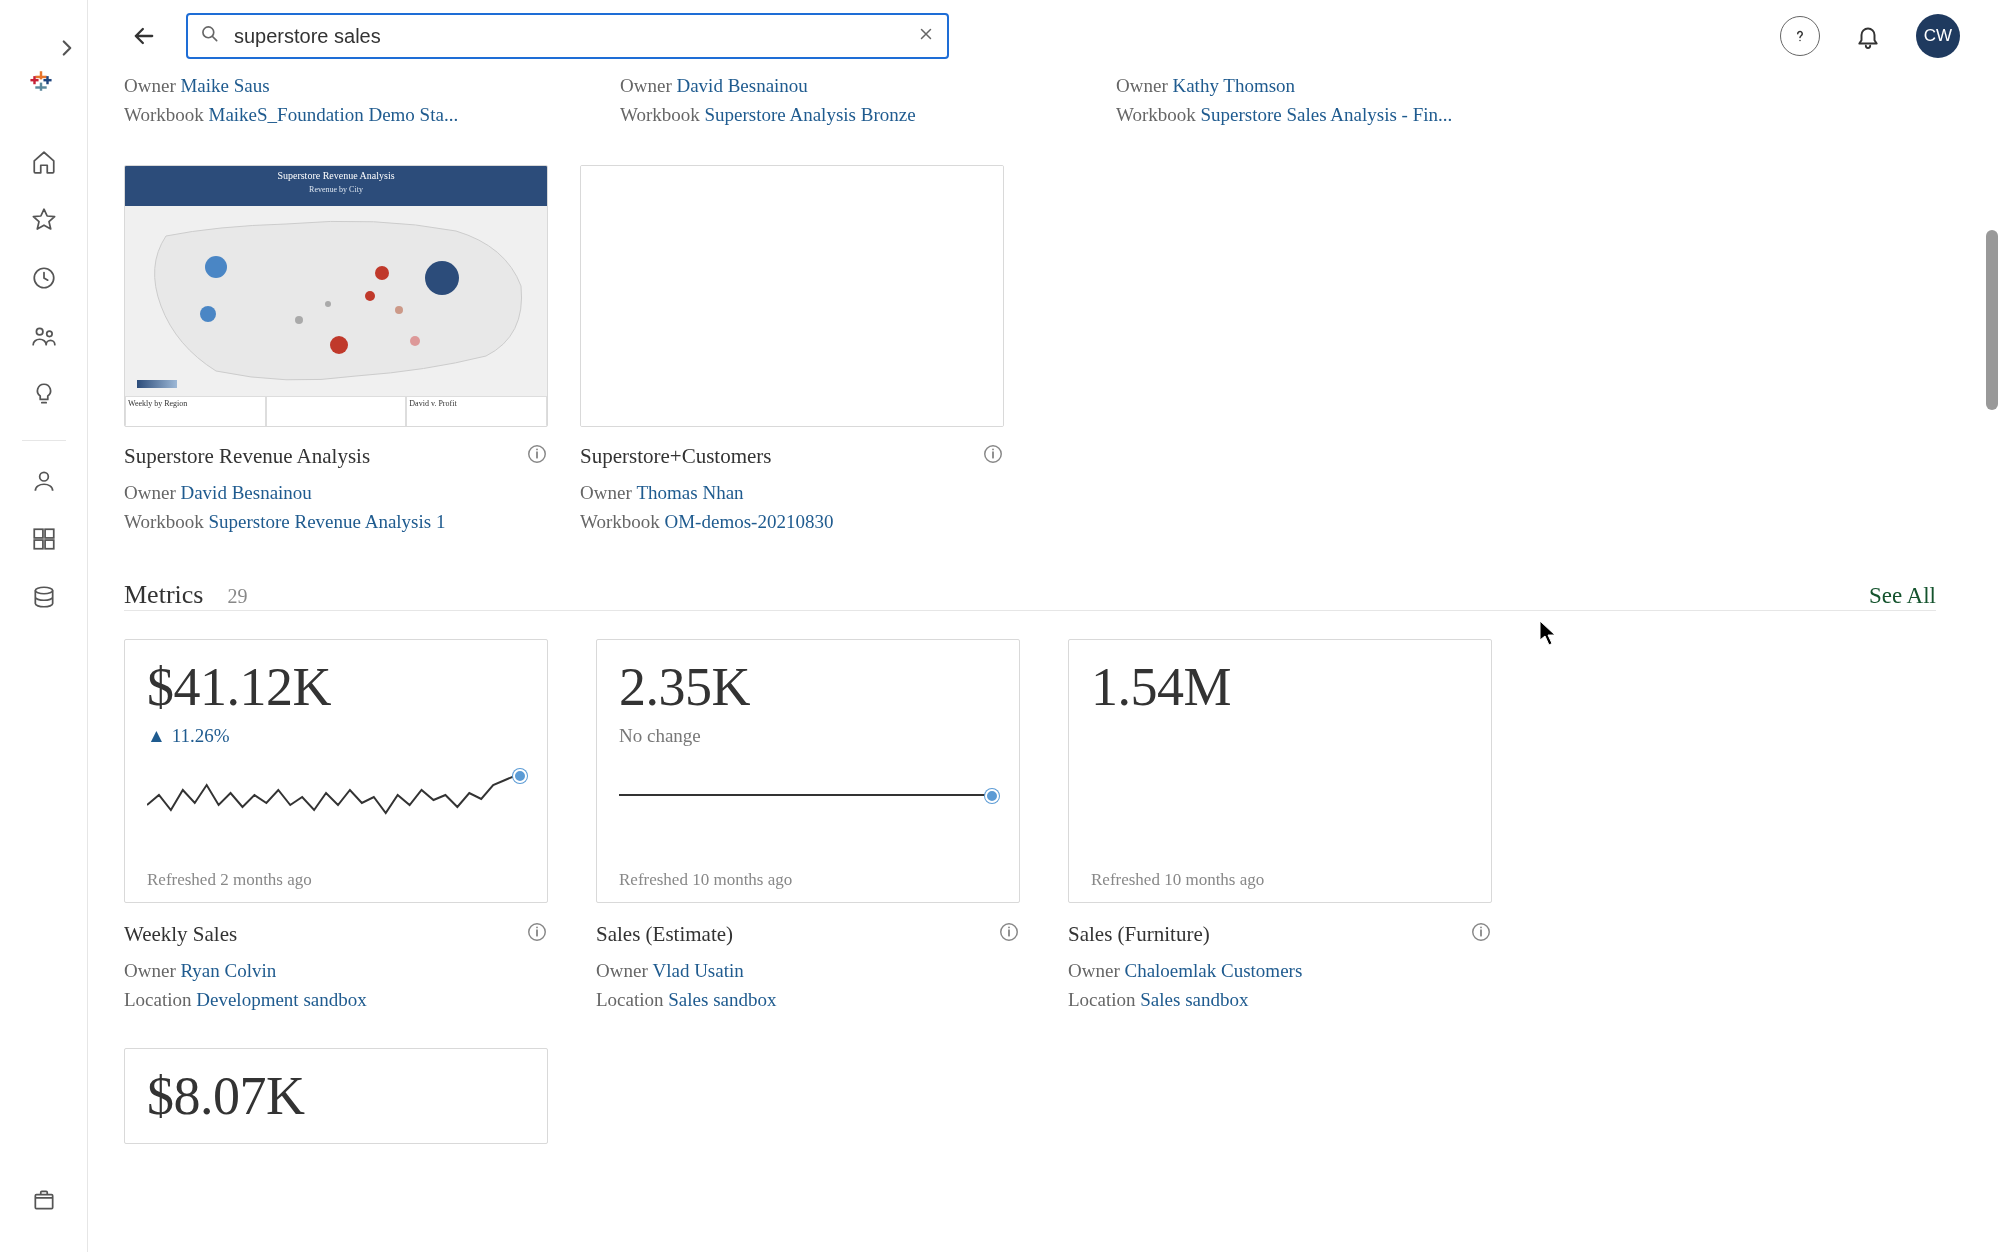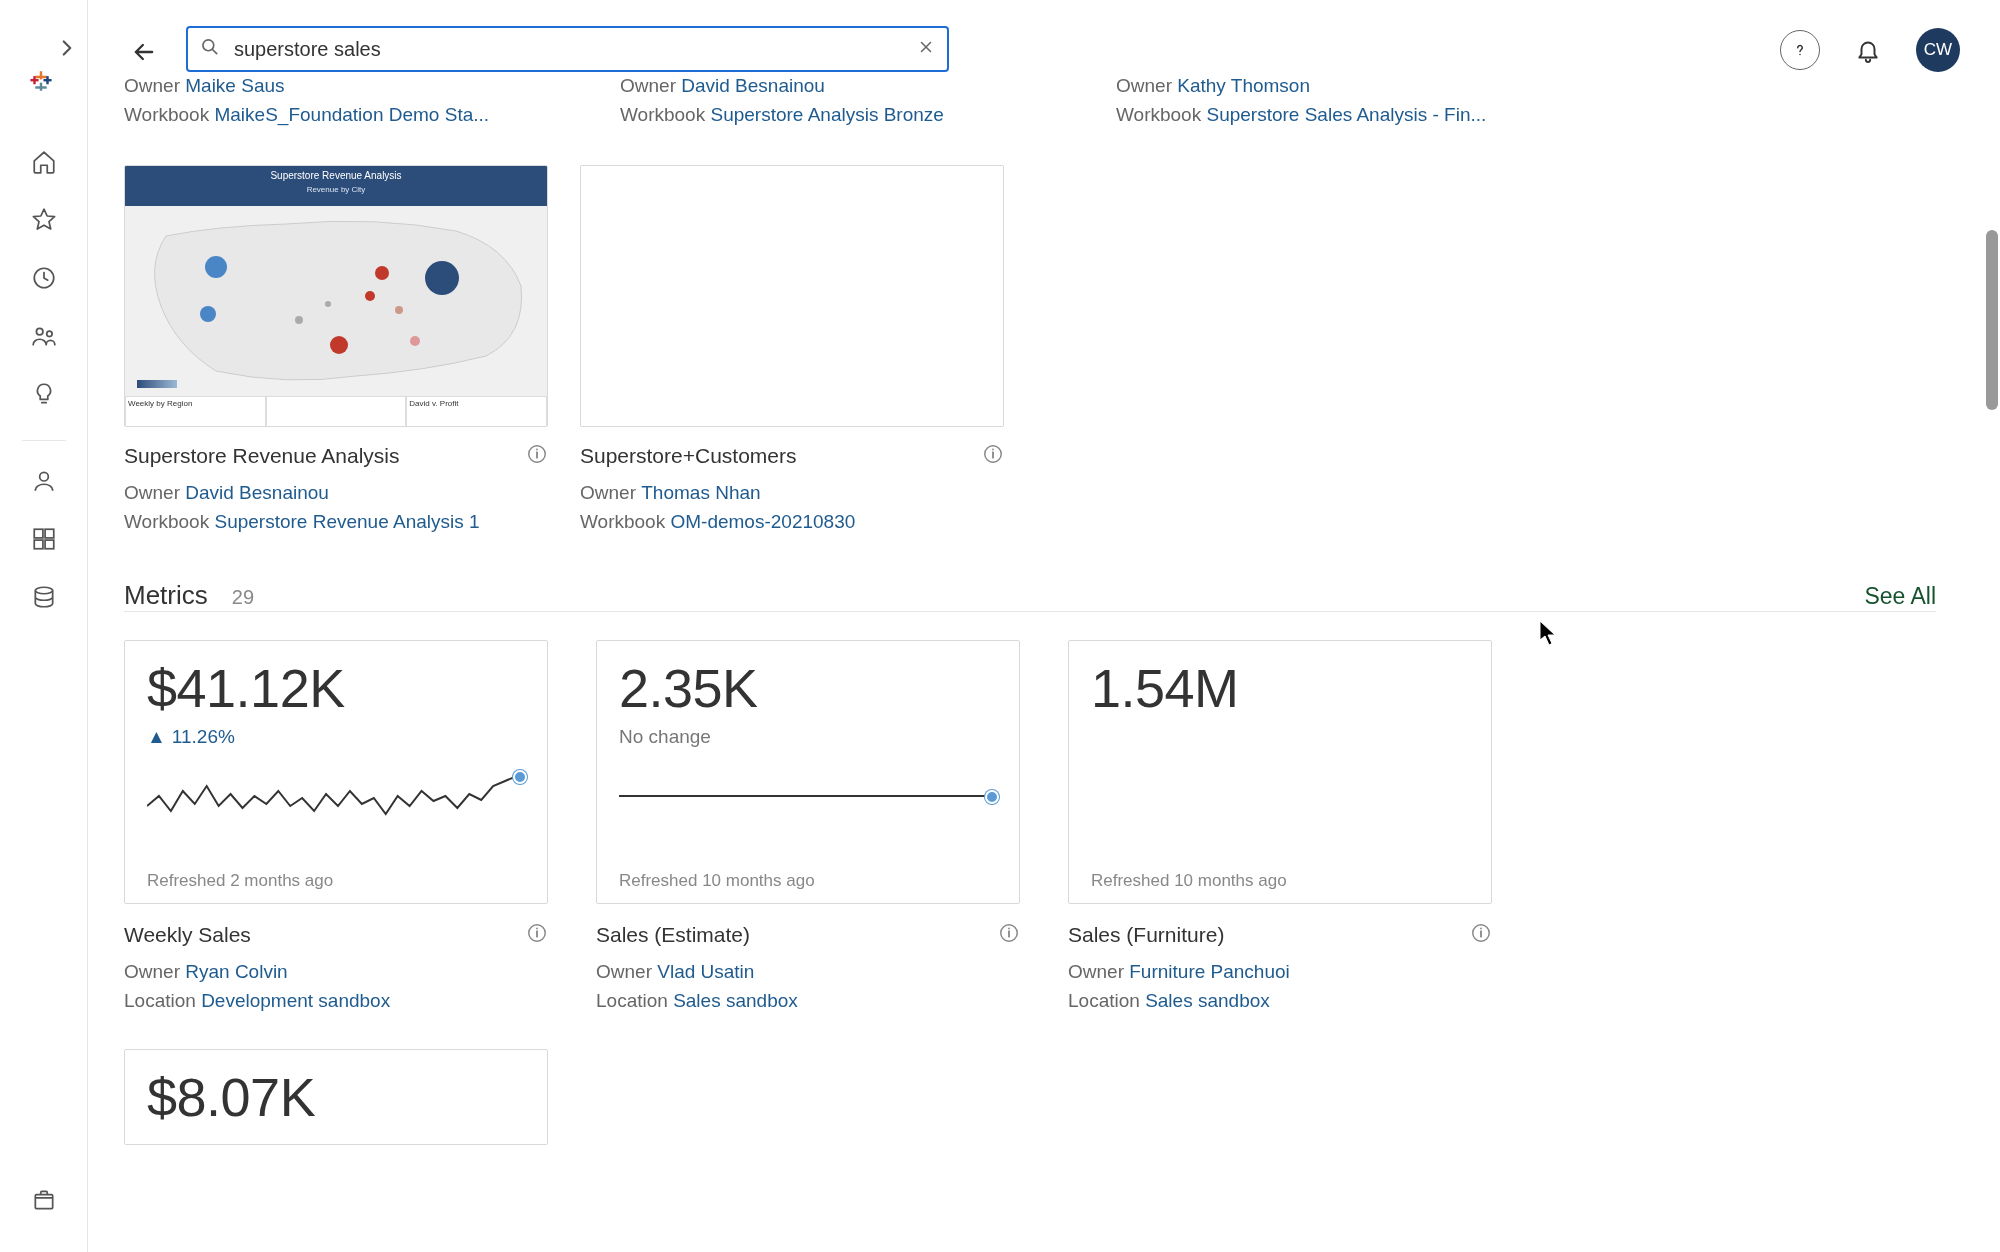--- a/index.html
+++ b/index.html
@@ -7,33 +7,33 @@
 
   
   .sidebar { position: absolute; left: 0; top: 0; width: 88px; height: 100%; border-right: 1px solid #e6e6e6; display: flex; flex-direction: column; align-items: center; padding-top: 20px; }
   .sidebar .sb-icon { width: 44px; height: 44px; display: flex; align-items: center; justify-content: center; margin-bottom: 14px; color: #555; border-radius: 6px; }
   .sidebar .divider { width: 44px; height: 1px; background: #e6e6e6; margin: 10px 0 18px; }
   .sidebar svg { width: 26px; height: 26px; }
   .logo-t { width: 32px; height: 32px; margin-bottom: 40px; margin-top: 48px; }
   .collapse-arrow { position: absolute; top: 26px; right: -2px; }
 
   
-  .header { position: absolute; left: 88px; right: 0; top: 0; height: 72px; display: flex; align-items: flex-end; padding: 0 40px 0 36px; }
+  .header { position: absolute; left: 88px; right: 0; top: 0; height: 72px; display: flex; align-items: center; padding: 0 40px 0 36px; }
   .back-btn { width: 40px; height: 40px; display: flex; align-items: center; justify-content: center; color: #333; margin-right: 22px; }
   .search-wrap { position: relative; width: 763px; }
   .search-input { width: 100%; height: 46px; border: 2px solid #1e6dd6; border-radius: 4px; padding: 0 46px 0 46px; font-size: 20px; color: #333; outline: none; }
   .search-icon-left { position: absolute; left: 14px; top: 50%; transform: translateY(-50%); color: #666; }
   .search-clear { position: absolute; right: 14px; top: 50%; transform: translateY(-50%); color: #666; cursor: pointer; }
   .header-right { margin-left: auto; display: flex; align-items: center; gap: 28px; }
   .hr-icon { width: 40px; height: 40px; display: flex; align-items: center; justify-content: center; color: #333; border: 1.5px solid #666; border-radius: 50%; }
   .hr-icon.noborder { border: none; }
   .avatar { width: 44px; height: 44px; border-radius: 50%; background: #1f3a5f; color: #fff; display: flex; align-items: center; justify-content: center; font-size: 17px; font-weight: 500; }
 
   
-  .main { position: absolute; left: 88px; right: 0; top: 72px; bottom: 0; overflow-y: auto; padding: 0 40px 0 36px; }
+  .main { position: absolute; left: 88px; right: 0; top: 72px; bottom: 0; overflow-y: auto; padding: 0 40px 0 36px; font-family: Liberation Serif, serif; }
   .row3 { display: flex; gap: 72px; margin-bottom: 36px; }
   .col { width: 424px; }
   .meta-line { font-size: 19px; color: #666; line-height: 1.5; white-space: nowrap; overflow: hidden; text-overflow: ellipsis; }
   .meta-line .link { color: #1f5b8f; font-weight: 500; }
 
   
   .views-row { display: flex; gap: 32px; margin-bottom: 44px; }
   .view-card { width: 424px; }
   .view-thumb { width: 424px; height: 262px; border: 1px solid #d9d9d9; border-radius: 2px; overflow: hidden; }
   .view-title-row { display: flex; align-items: center; justify-content: space-between; margin-top: 16px; margin-bottom: 10px; }
@@ -330,21 +330,21 @@
         <div style="flex:1"></div>
         <div class="metric-refresh">Refreshed 10 months ago</div>
       </div>
       <div class="metric-title-row">
         <div class="metric-title">Sales (Furniture)</div>
         <span class="info-icon"><svg viewBox="0 0 24 24" width="22" height="22">
               <circle cx="12" cy="12" r="9" stroke="#888" stroke-width="1.6" fill="none"></circle>
               <path d="M12 10v6M12 7h.01" stroke="#888" stroke-width="2" stroke-linecap="round"></path>
             </svg></span>
       </div>
-      <div class="meta-line"><span>Owner</span> <span class="link">Furniture Panchuoi</span></div>
+      <div class="meta-line"><span>Owner</span> <span class="link">Chaloemlak Customers</span></div>
       <div class="meta-line"><span>Location</span> <span class="link">Sales sandbox</span></div>
     </div>
   </div>
 
   <div class="metrics-row">
     <div class="metric-card">
       <div class="metric-box" style="height:96px">
         <div class="metric-value">$8.07K</div>
       </div>
     </div>

